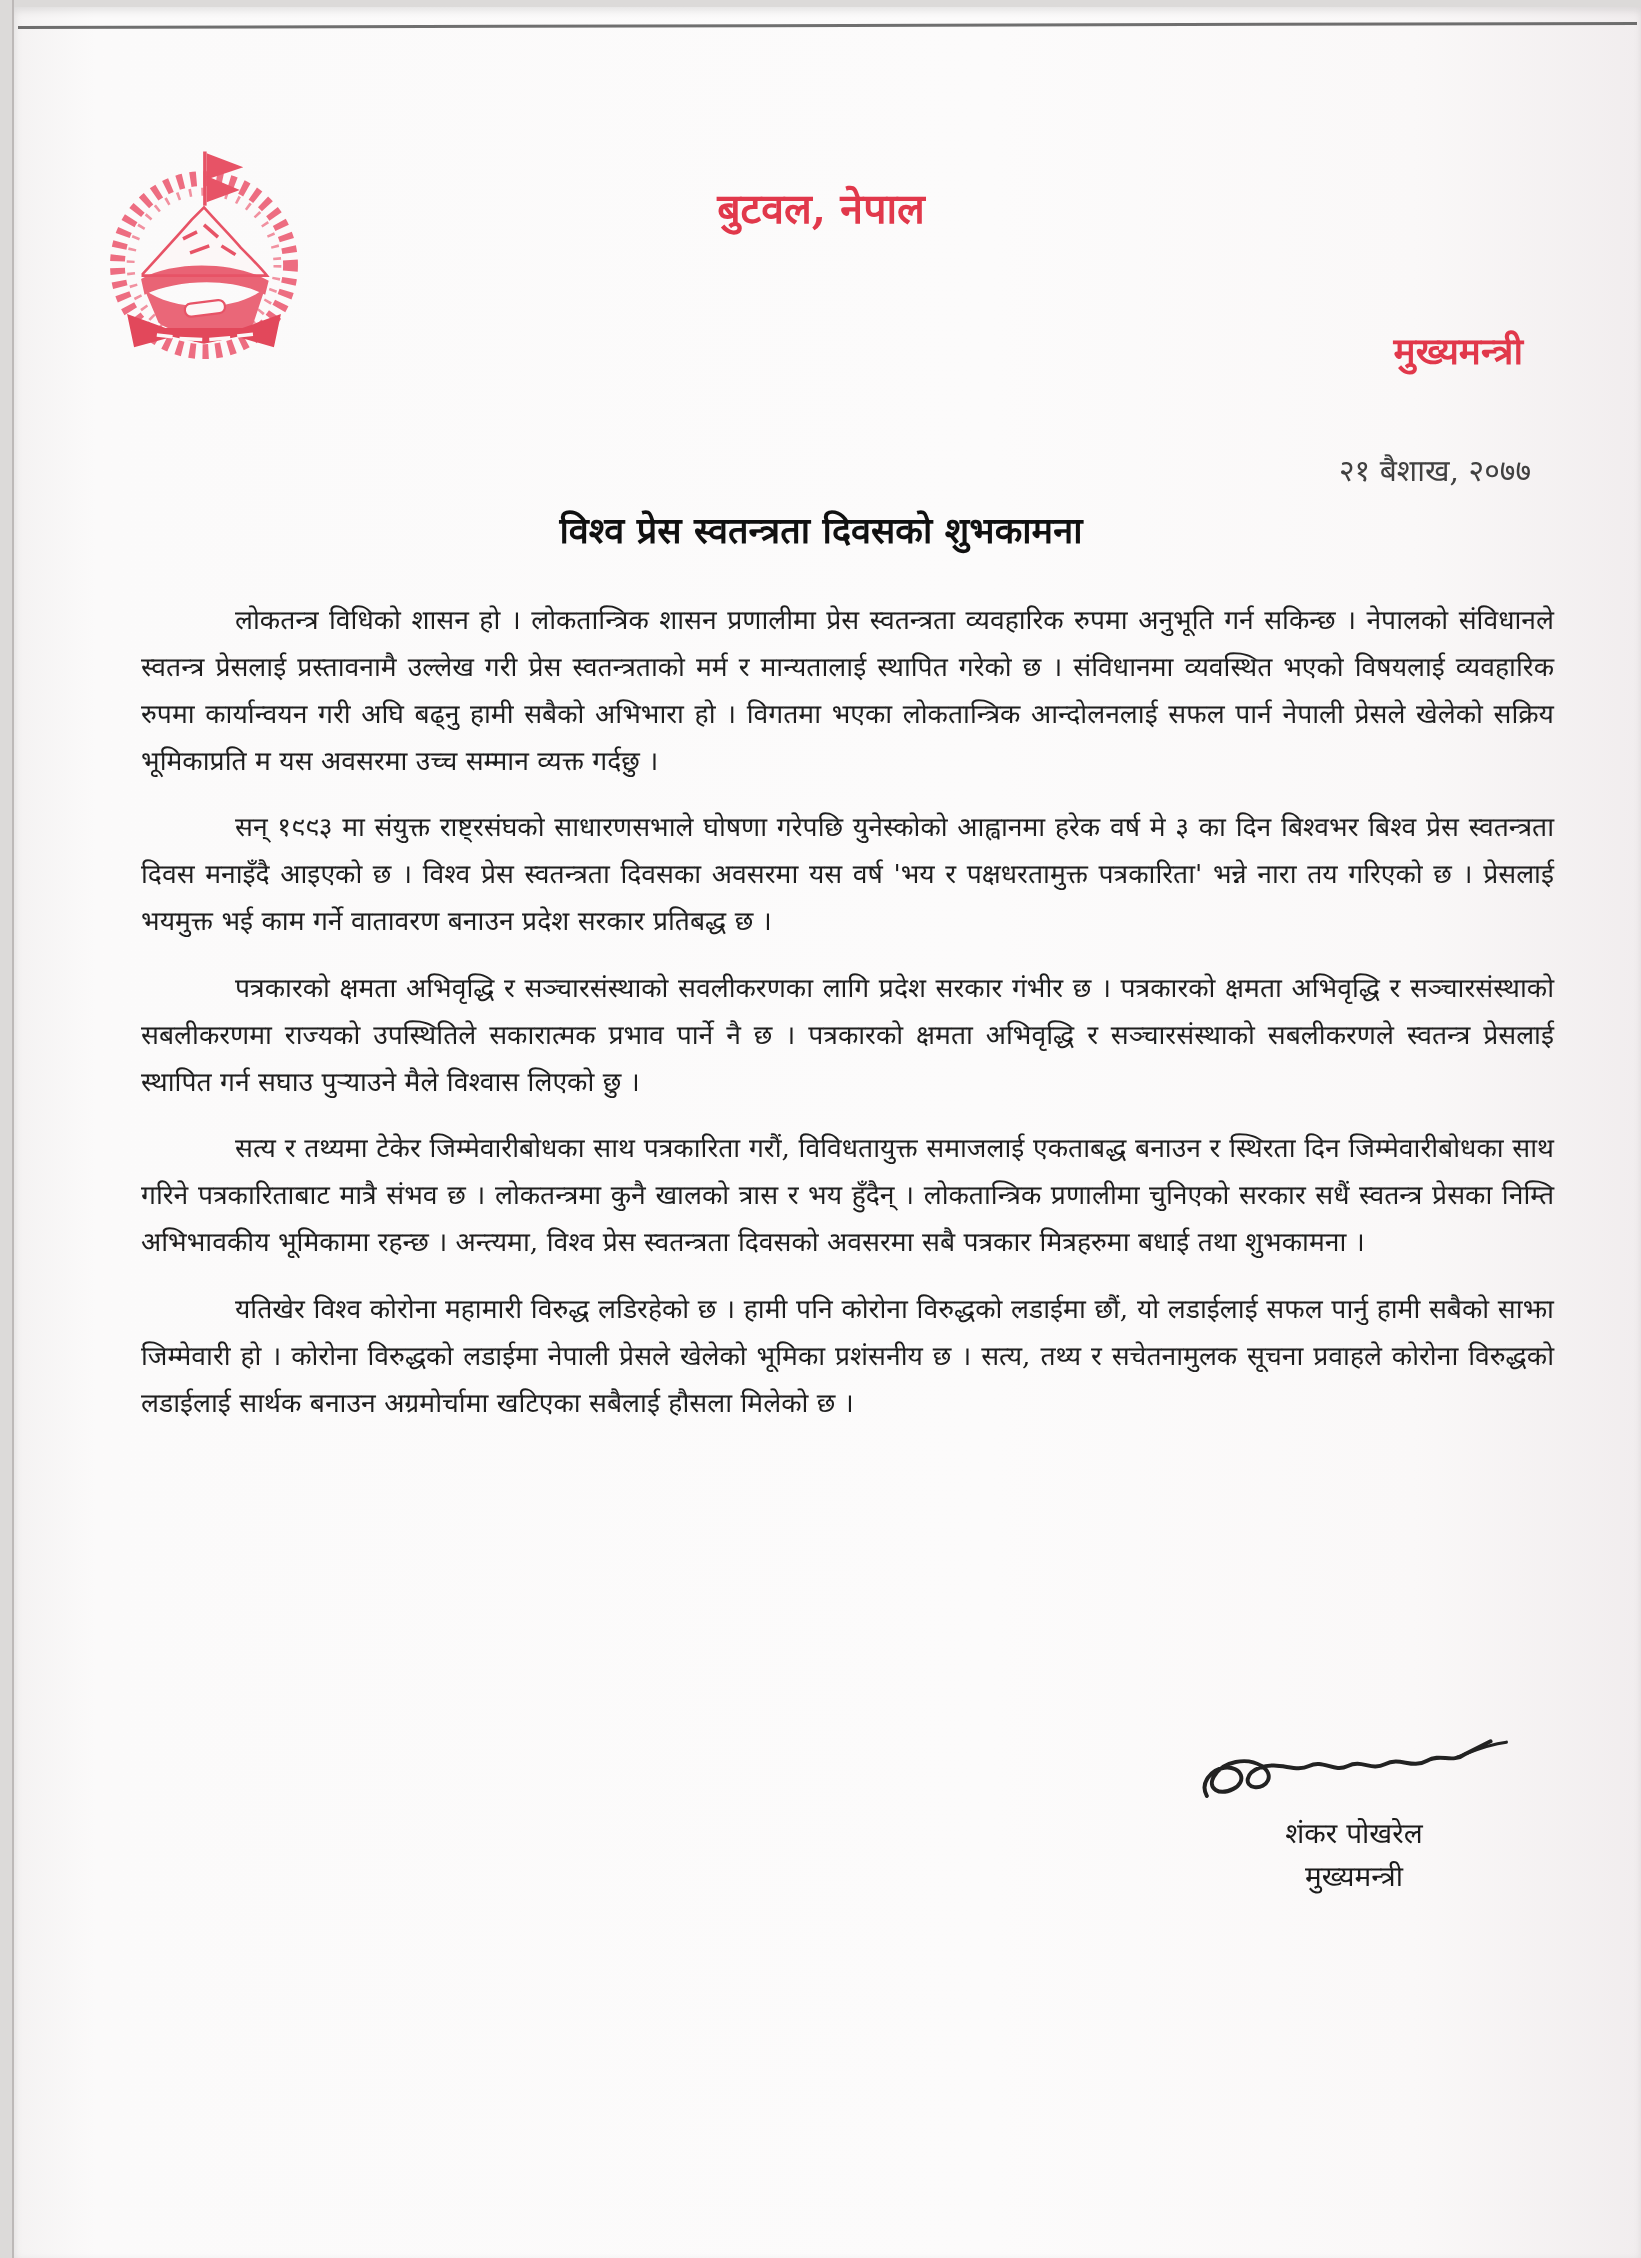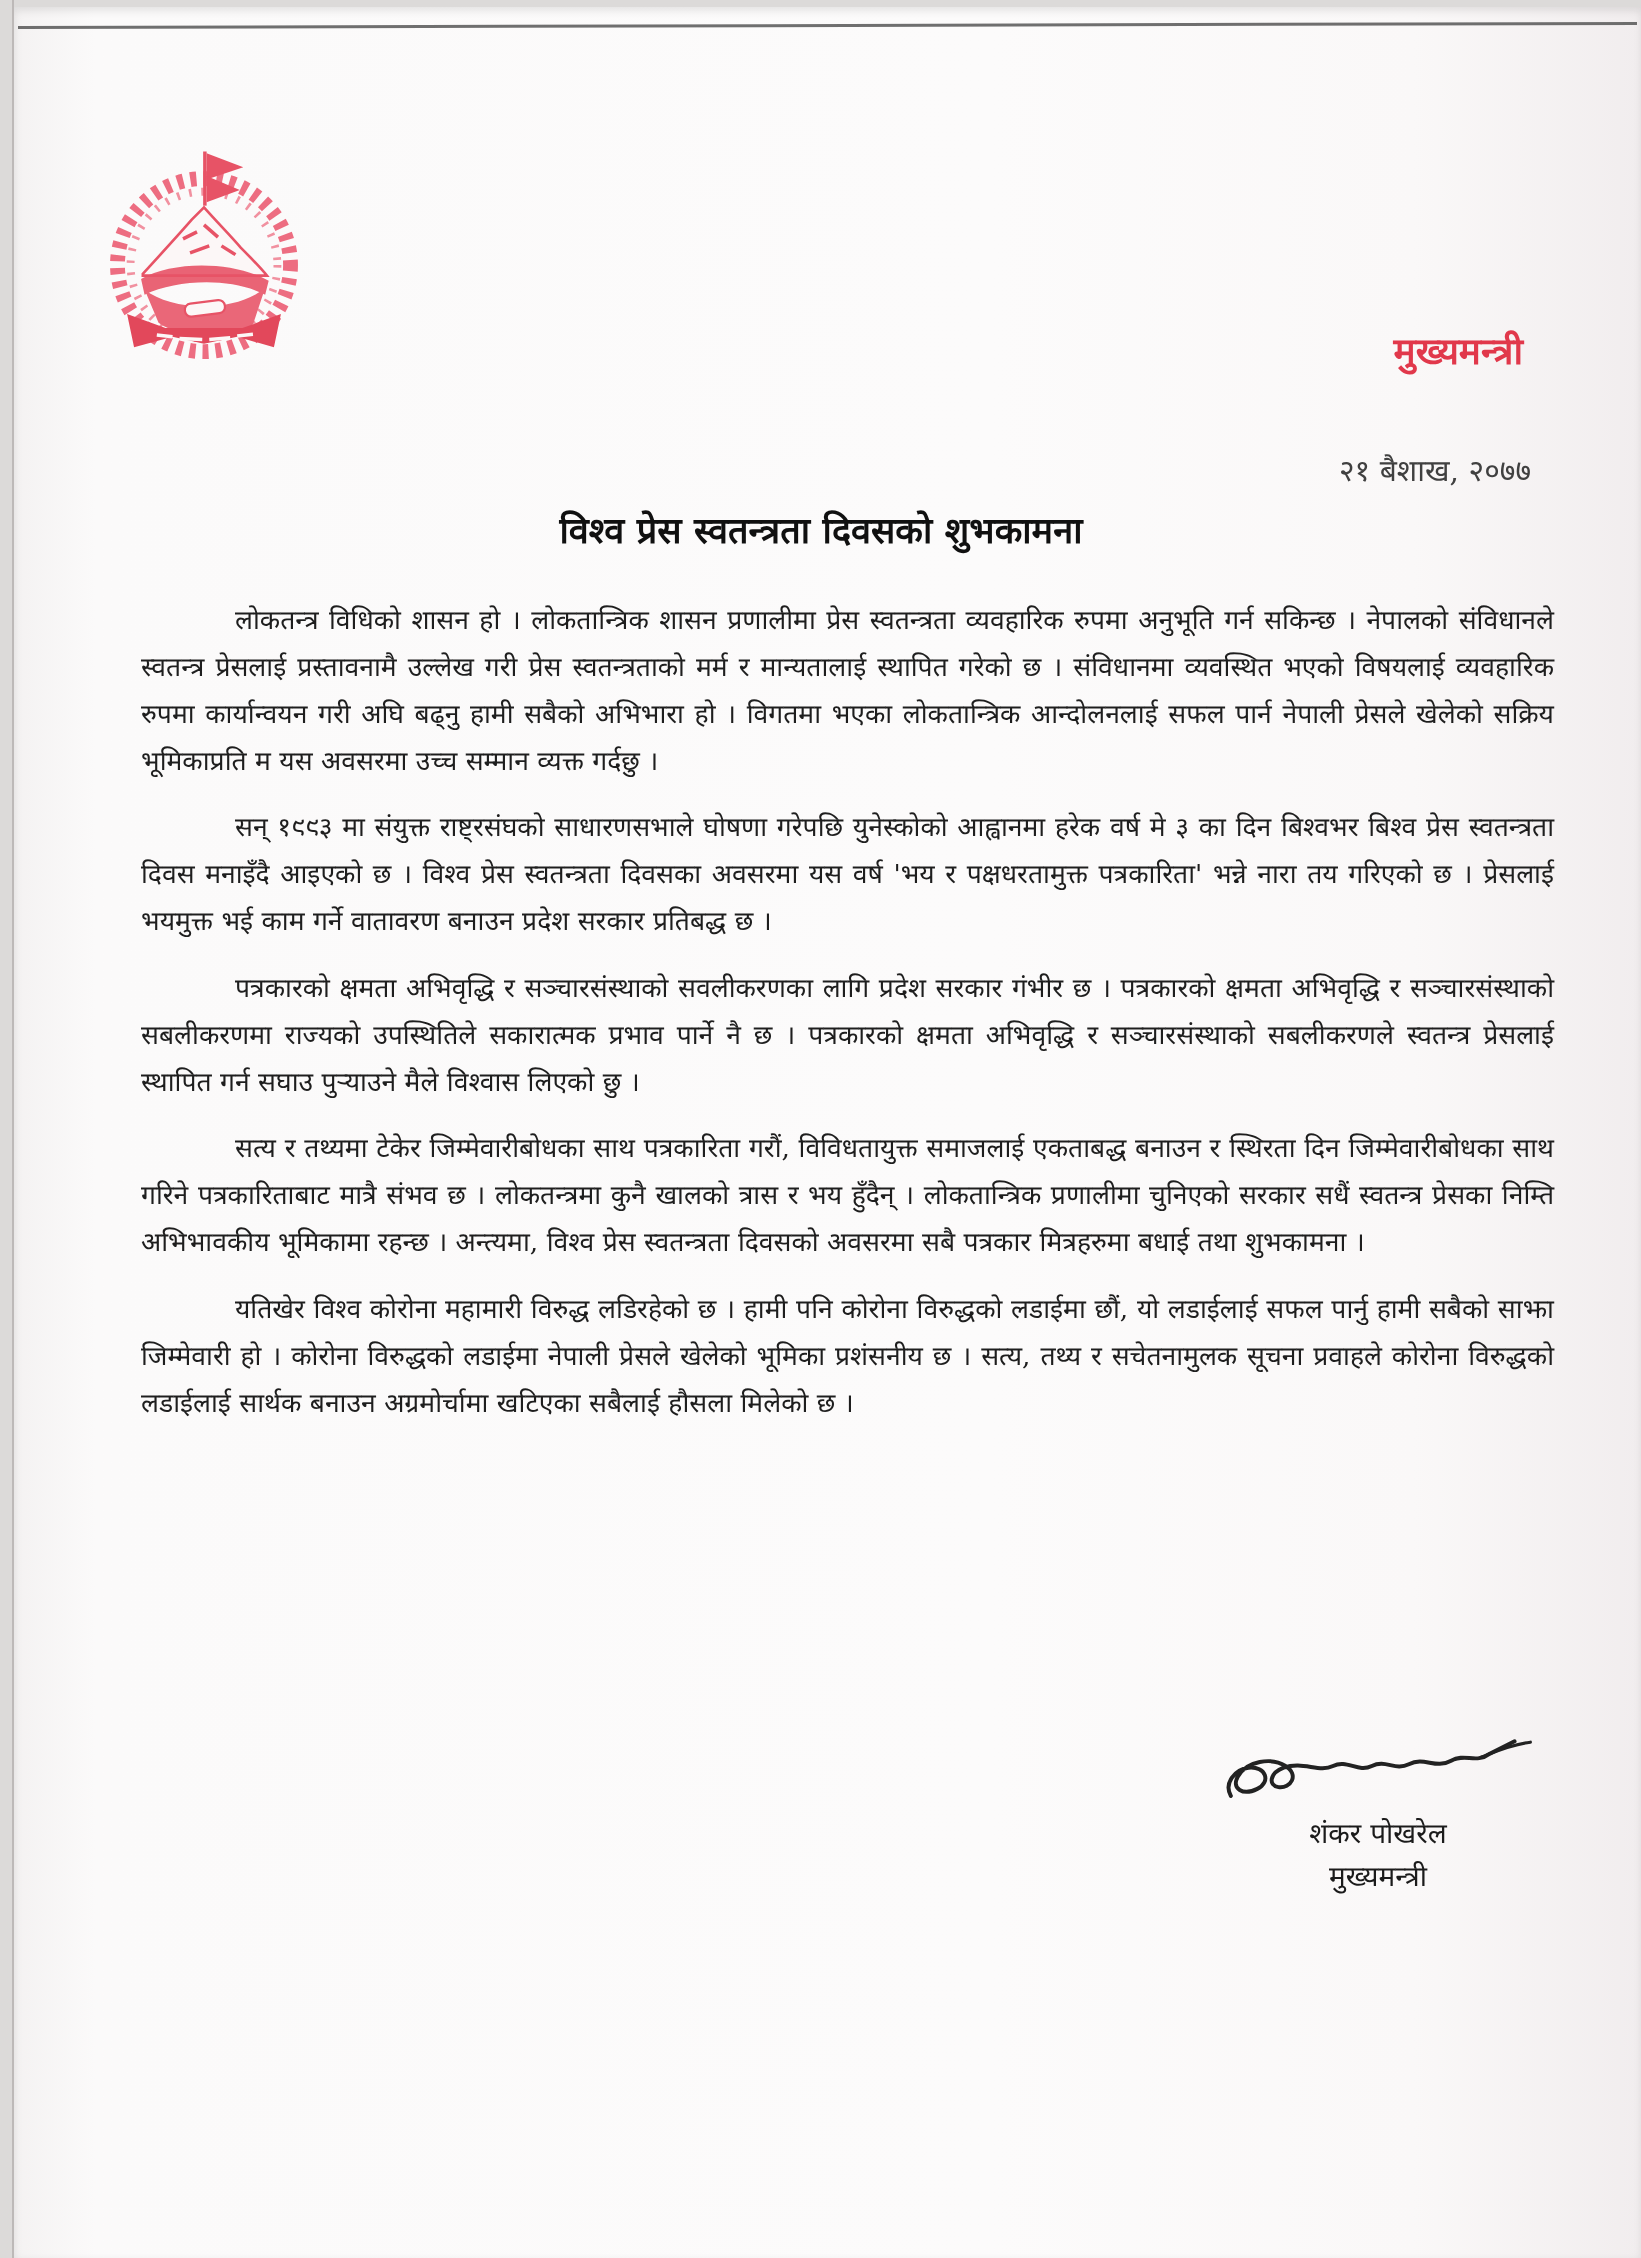--- a/index.html
+++ b/index.html
@@ -44,21 +44,21 @@
     position:absolute;left:0;top:505px;width:1642px;text-align:center;
     font-size:36px;font-weight:bold;color:#101010;
   }
   .letter-body{
     position:absolute;left:141px;top:596px;width:1413px;
     font-size:26.5px;line-height:47px;color:#1e1e1e;
     text-align:justify;
   }
   .letter-body p{margin:0 0 19.4px 0;text-indent:94px;}
   .sig-block{
-    position:absolute;left:1197px;top:1727px;width:362px;
+    position:absolute;left:1173px;top:1727px;width:362px;
     text-align:center;color:#1b1b1b;
   }
   .sig-svg{display:block;margin:0 auto -3.5px auto;}
   .sig-name{font-size:28px;line-height:1.3;}
   .sig-role{font-size:28px;line-height:1.3;margin-top:7px;}
 </style>
 </head>
 <body>
 
 <div class="paper"></div>
@@ -83,20 +83,21 @@
   <path d="M32,198 L76,214 L164,214 L208,198 L200,236 L158,224 L120,232 L84,224 L40,236 Z" fill="#e0394e"></path>
   <g stroke="#fdf7f7" stroke-width="4">
     <line x1="66" y1="222" x2="84" y2="224"></line>
     <line x1="92" y1="226" x2="118" y2="227"></line>
     <line x1="126" y1="227" x2="150" y2="225"></line>
     <line x1="158" y1="223" x2="176" y2="221"></line>
   </g>
 </svg>
 
 <div class="letterhead">
+  <div class="lh-loc">बुटवल, नेपाल</div>
 </div>
 
 <div class="lh-office">मुख्यमन्त्री</div>
 
 <div class="date-line">२१ बैशाख, २०७७</div>
 
 <div class="letter-title">विश्व प्रेस स्वतन्त्रता दिवसको शुभकामना</div>
 
 <div class="letter-body">
   <p>लोकतन्त्र विधिको शासन हो । लोकतान्त्रिक शासन प्रणालीमा प्रेस स्वतन्त्रता व्यवहारिक रुपमा अनुभूति गर्न सकिन्छ । नेपालको संविधानले स्वतन्त्र प्रेसलाई प्रस्तावनामै उल्लेख गरी प्रेस स्वतन्त्रताको मर्म र मान्यतालाई स्थापित गरेको छ । संविधानमा व्यवस्थित भएको विषयलाई व्यवहारिक रुपमा कार्यान्वयन गरी अघि बढ्नु हामी सबैको अभिभारा हो । विगतमा भएका  लोकतान्त्रिक आन्दोलनलाई सफल पार्न नेपाली प्रेसले खेलेको सक्रिय भूमिकाप्रति म यस अवसरमा उच्च सम्मान व्यक्त गर्दछु ।</p>

